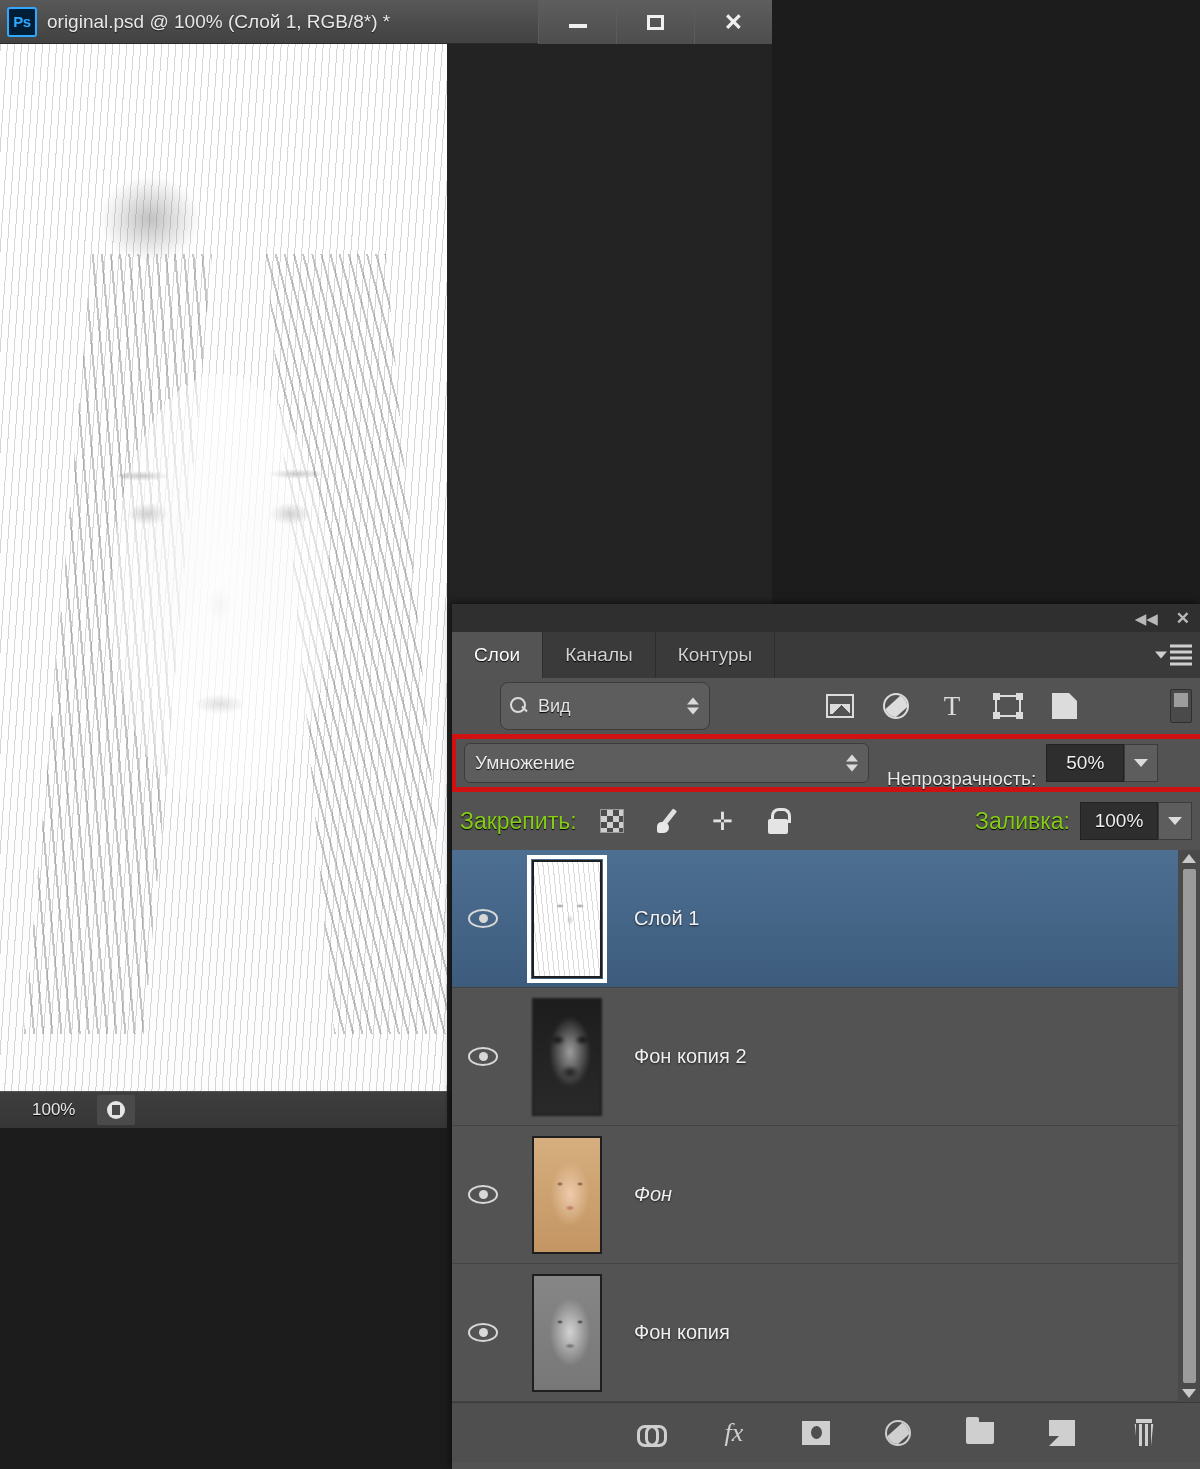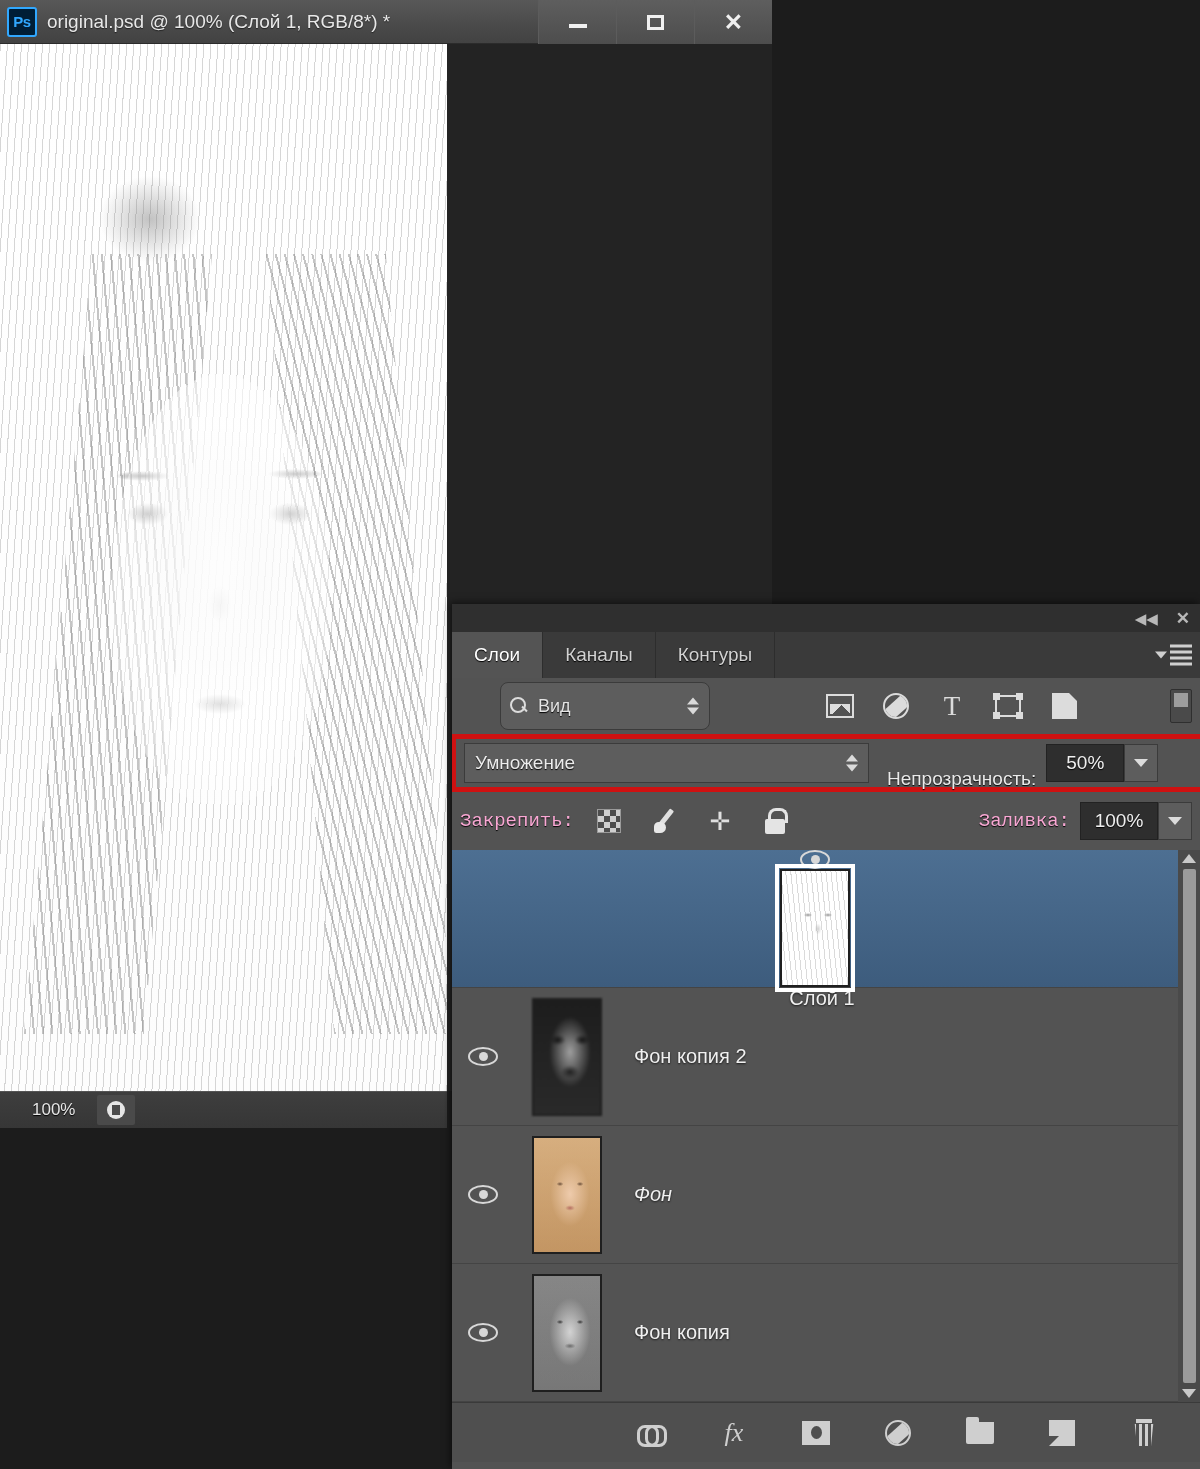--- a/index.html
+++ b/index.html
@@ -206,21 +206,21 @@
 
   .blend-row {
     height: 58px; display: flex; align-items: center;
     padding: 0 8px; position: relative;
     background: #535353;
     border: 5px solid #cf1111;
     border-left-width: 4px; border-right-width: 0;
   }
   .blend-select {
     width: 405px; height: 40px;
-    background: #5d5d5d; border: 1px solid #3b3b3b; border-radius: 0;
+    background: #5d5d5d; border: 1px solid #3b3b3b; border-radius: 6px;
     display: flex; align-items: center; padding: 0 10px; position: relative;
   }
   .blend-label { color: #ececec; font-size: 19px; text-shadow: 0 1px 1px #000; }
   .opacity-label { color: #eaeaea; font-size: 19px; margin-left: 18px; text-shadow: 0 1px 1px #000; margin-top: 32px; }
   .value-field {
     width: 78px; height: 38px; background: #2e2e2e;
     border: 1px solid #222; margin-left: 10px;
     display: flex; align-items: center; justify-content: center;
     color: #f0f0f0; font-size: 19px; text-shadow: 0 1px 1px #000;
   }
@@ -228,21 +228,21 @@
     width: 34px; height: 38px; background: #5d5d5d;
     border: 1px solid #3b3b3b;
     display: flex; align-items: center; justify-content: center;
   }
   .value-arrow .tri { width: 0; height: 0; border-left: 7px solid transparent; border-right: 7px solid transparent; border-top: 8px solid #dcdcdc; }
 
   .lock-row {
     height: 58px; background: #535353;
     display: flex; align-items: center; padding: 0 8px;
   }
-  .lock-label { color: #f9a8d4; font-size: 19px; text-shadow: 0 1px 1px #000; font-family: Liberation Mono, monospace; }
+  .lock-label { color: #84cc16; font-size: 23px; text-shadow: 0 1px 1px #000; }
   .lock-icons { display: flex; align-items: center; gap: 26px; margin-left: 20px; }
   .licon { width: 30px; height: 30px; display: flex; align-items: center; justify-content: center; }
   .licon-checker {
     width: 24px; height: 24px;
     background-image:
       linear-gradient(45deg, #cfcfcf 25%, transparent 25%, transparent 75%, #cfcfcf 75%),
       linear-gradient(45deg, #cfcfcf 25%, transparent 25%, transparent 75%, #cfcfcf 75%);
     background-size: 12px 12px; background-position: 0 0, 6px 6px;
     background-color: #4d4d4d; border: 1px solid #9a9a9a;
   }
@@ -275,21 +275,20 @@
   }
   .layer-row {
     height: 138px;
     display: flex; align-items: center;
     border-bottom: 1px solid #444;
     position: relative;
     padding-right: 22px;
   }
   .layer-row.selected {
     background: linear-gradient(#4d6f92, #3d5c7d);
-    flex-direction: column;
   }
   .eye-cell { width: 62px; display: flex; align-items: center; justify-content: center; }
   .eye-icon {
     width: 30px; height: 19px; border-radius: 50%;
     border: 2px solid #d8d8d8;
     display: flex; align-items: center; justify-content: center;
   }
   .eye-icon i { width: 9px; height: 9px; border-radius: 50%; background: #d8d8d8; }
   .thumb-cell { width: 106px; display: flex; align-items: center; justify-content: center; }
   .thumb {

